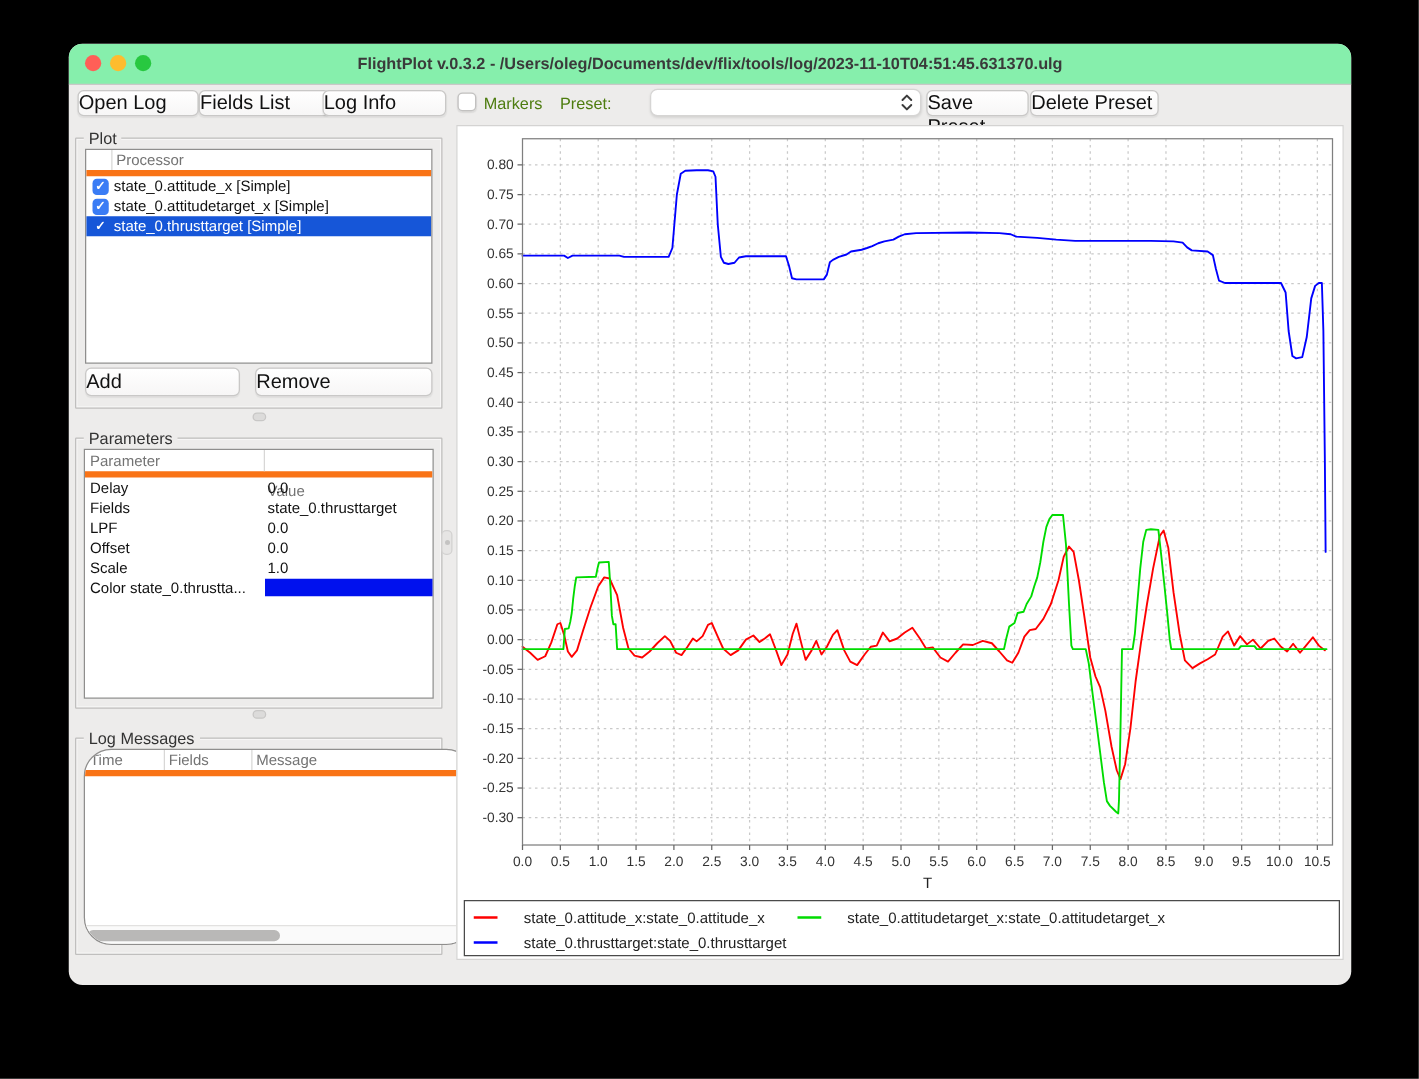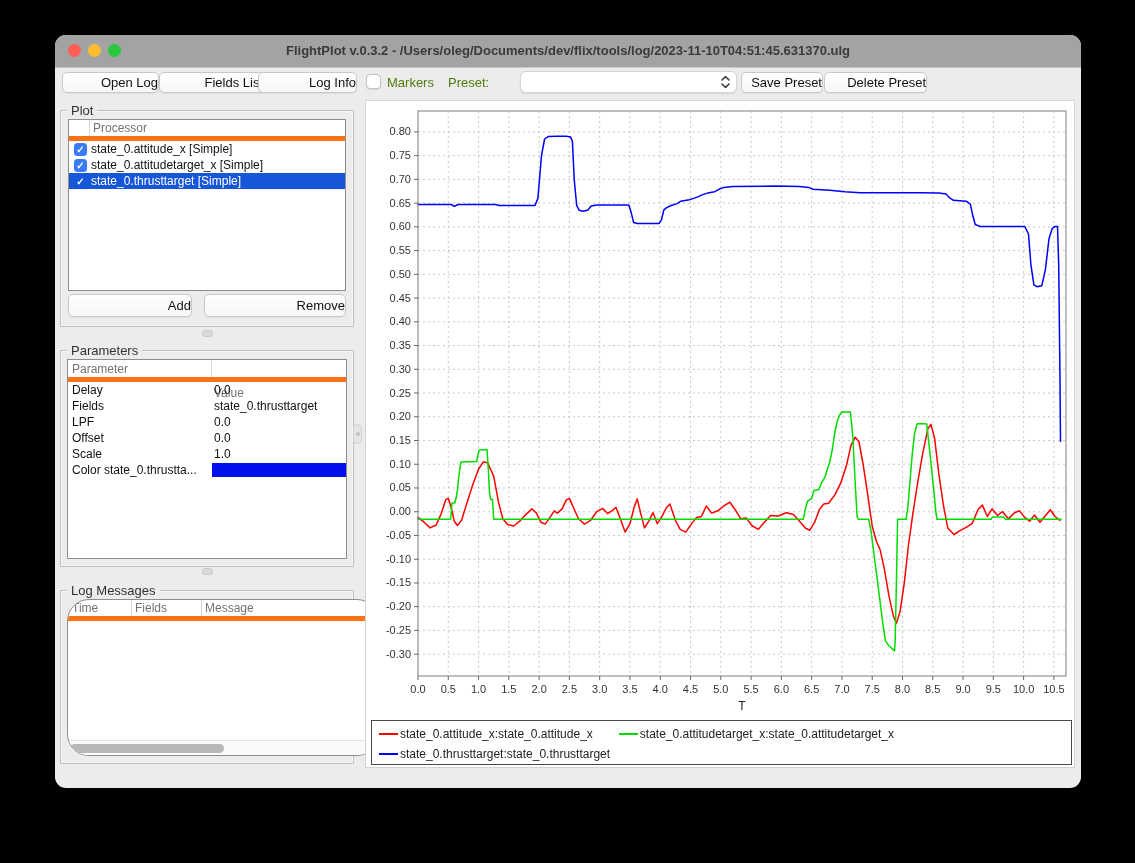--- a/index.html
+++ b/index.html
@@ -1,29 +1,29 @@
 <!DOCTYPE html>
 <html><head>
 <meta charset="utf-8">
 <style>
   html,body{margin:0;padding:0;}
   body{width:1135px;height:863px;background:#000;position:relative;overflow:hidden;
        font-family:"Liberation Sans",sans-serif;-webkit-font-smoothing:antialiased;}
   #window{position:absolute;left:55px;top:35px;width:1026px;height:753px;background:#edecEB;
           border-radius:11px;box-shadow:0 28px 70px rgba(0,0,0,.85),0 0 0 1px rgba(0,0,0,.35);overflow:hidden;}
   
-  .titlebar{position:absolute;left:0;top:0;width:100%;height:32px;background:#a3a3a3;
+  .titlebar{position:absolute;left:0;top:0;width:100%;height:32px;background:#86efac;
             border-bottom:1px solid #c9c8c7;}
   .lights{position:absolute;left:13px;top:9px;display:flex;gap:7px;}
   .light{width:13px;height:13px;border-radius:50%;display:inline-block;}
   .title-text{position:absolute;left:0;right:0;top:0;height:32px;line-height:32px;text-align:center;
               font-size:13px;font-weight:bold;color:#3a3a3a;white-space:nowrap;}
   
   .btn{position:absolute;height:21px;background:linear-gradient(#ffffff,#f7f6f6);
-       border:1px solid #c9c8c7;border-radius:5px;font-size:13px;color:#111;text-align:right;
+       border:1px solid #c9c8c7;border-radius:5px;font-size:16px;color:#111;text-align:left;
        line-height:19px;box-sizing:border-box;box-shadow:0 1px 1px rgba(0,0,0,.06);padding:0;cursor:default;
        font-family:"Liberation Sans",sans-serif;}
   .checkbox{position:absolute;width:15px;height:15px;background:#fff;border:1px solid #c2c1c0;
             border-radius:4px;box-sizing:border-box;box-shadow:0 1px 1px rgba(0,0,0,.08);}
   .tlabel{position:absolute;font-size:13px;color:#4d7c0f;white-space:nowrap;}
   .combo{position:absolute;left:465px;top:36px;width:217px;height:22px;background:#fff;border-radius:6px;
          border:1px solid #d6d5d4;box-sizing:border-box;box-shadow:0 1px 2px rgba(0,0,0,.10);}
   .combo .stepper{position:absolute;right:4px;top:2px;width:13px;height:16px;}
   
   .panel{position:absolute;border:1px solid #c0bfbe;border-radius:1px;
@@ -47,21 +47,21 @@
   .vhandle{position:absolute;left:298px;top:389px;width:9px;height:20px;background:#e6e5e4;border:1px solid #d2d1d0;
            border-radius:4px;box-sizing:border-box;}
   .vhandle:after{content:"";position:absolute;left:1.5px;top:6.5px;width:4px;height:4px;border-radius:50%;background:#c4c3c2;}
   
   #chart-panel{position:absolute;left:310px;top:65px;width:710px;height:668px;background:#fff;
                border:1px solid #d4d3d2;box-sizing:border-box;}
   #chart-svg{position:absolute;left:0;top:0;}
   #legend{position:absolute;left:5px;top:619px;width:701px;height:45px;border:1px solid #4a4a4a;
           box-sizing:border-box;padding:3px 7px;display:flex;flex-wrap:wrap;column-gap:26px;
           align-content:flex-start;font-size:12px;color:#222;}
-  .leg-item{display:flex;align-items:center;gap:2px;height:20px;white-space:nowrap;}
+  .leg-item{display:flex;align-items:center;gap:21px;height:20px;white-space:nowrap;}
   .leg-line{width:19px;height:2px;flex:0 0 19px;}
 </style>
 </head>
 <body>
 
 <div id="window">
 
   <div class="titlebar">
     <div class="lights">
       <span class="light" id="light-red" style="background: rgb(255, 95, 87);"></span>

